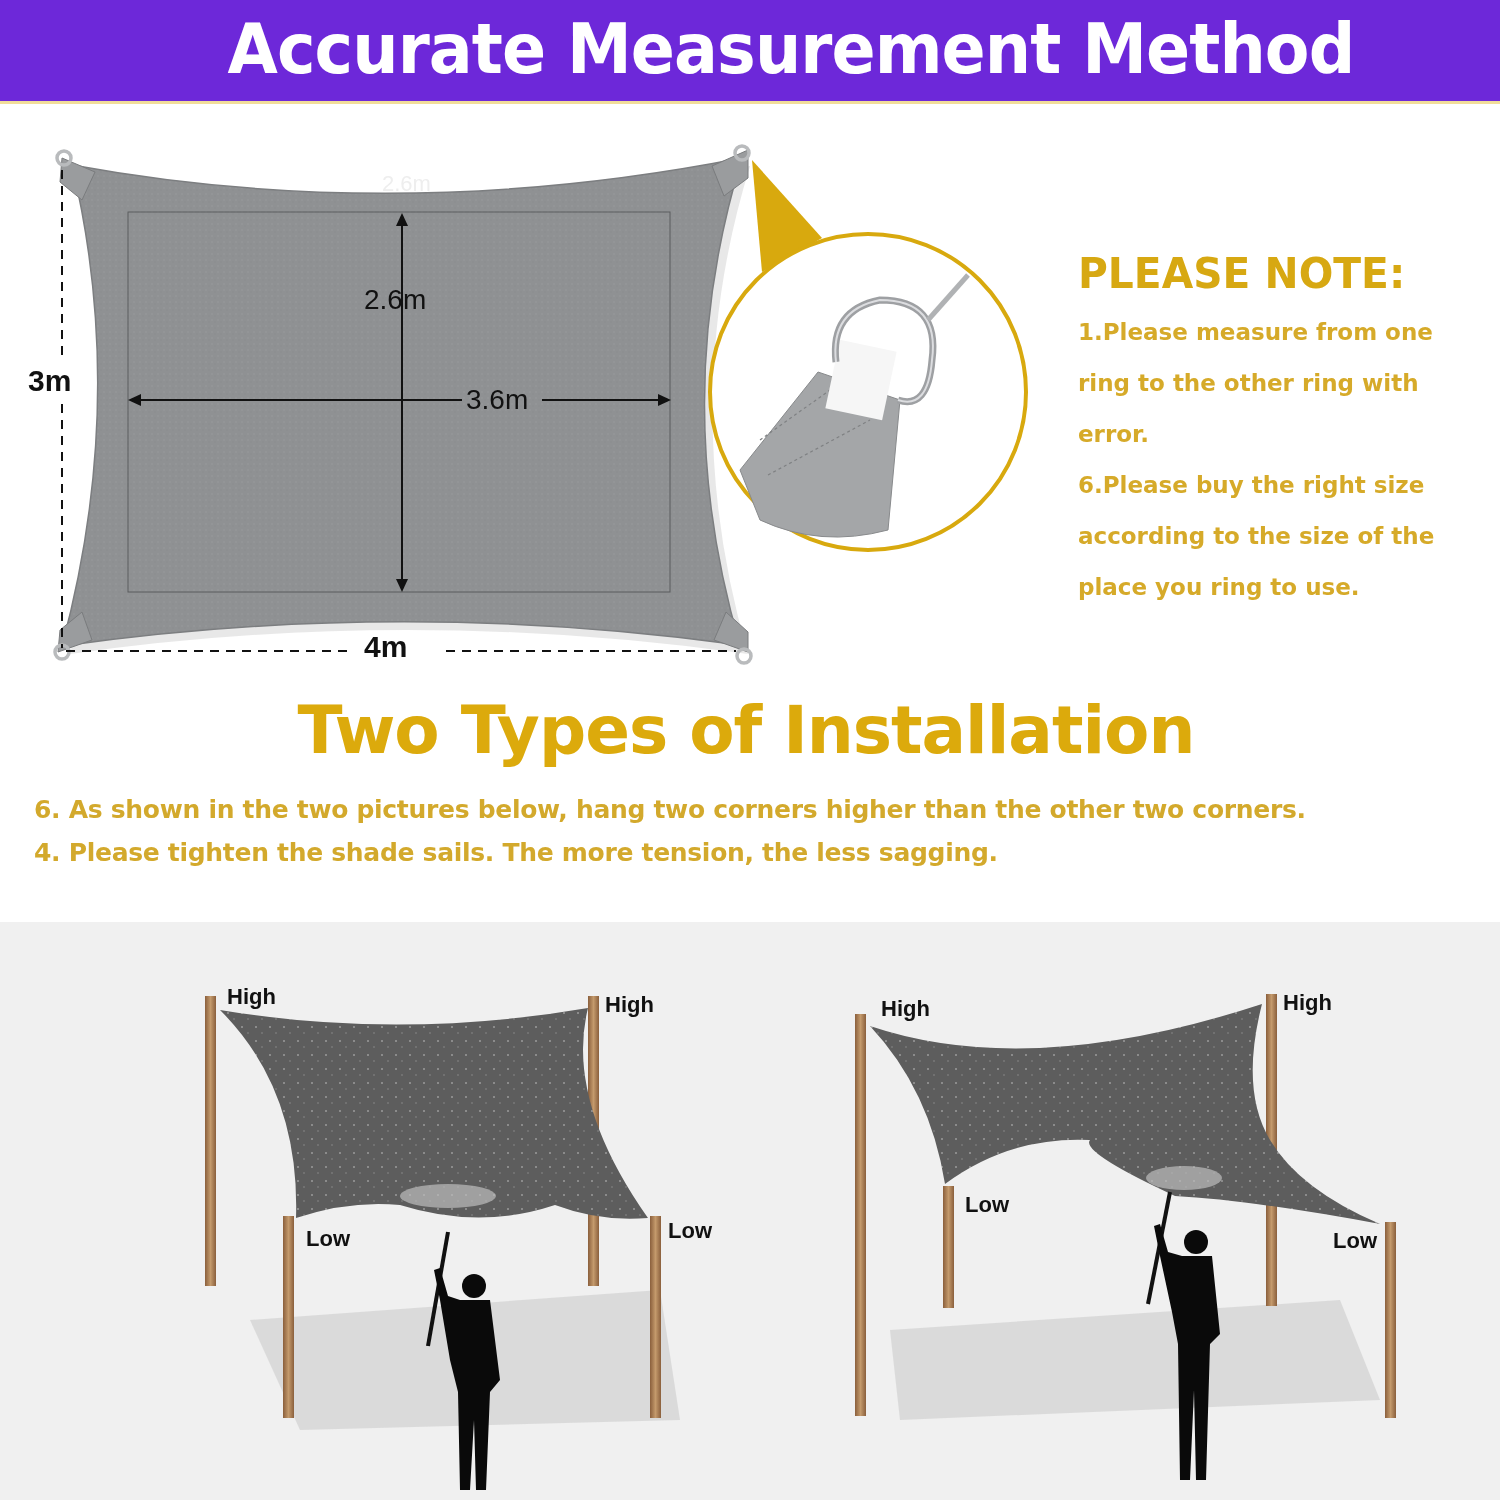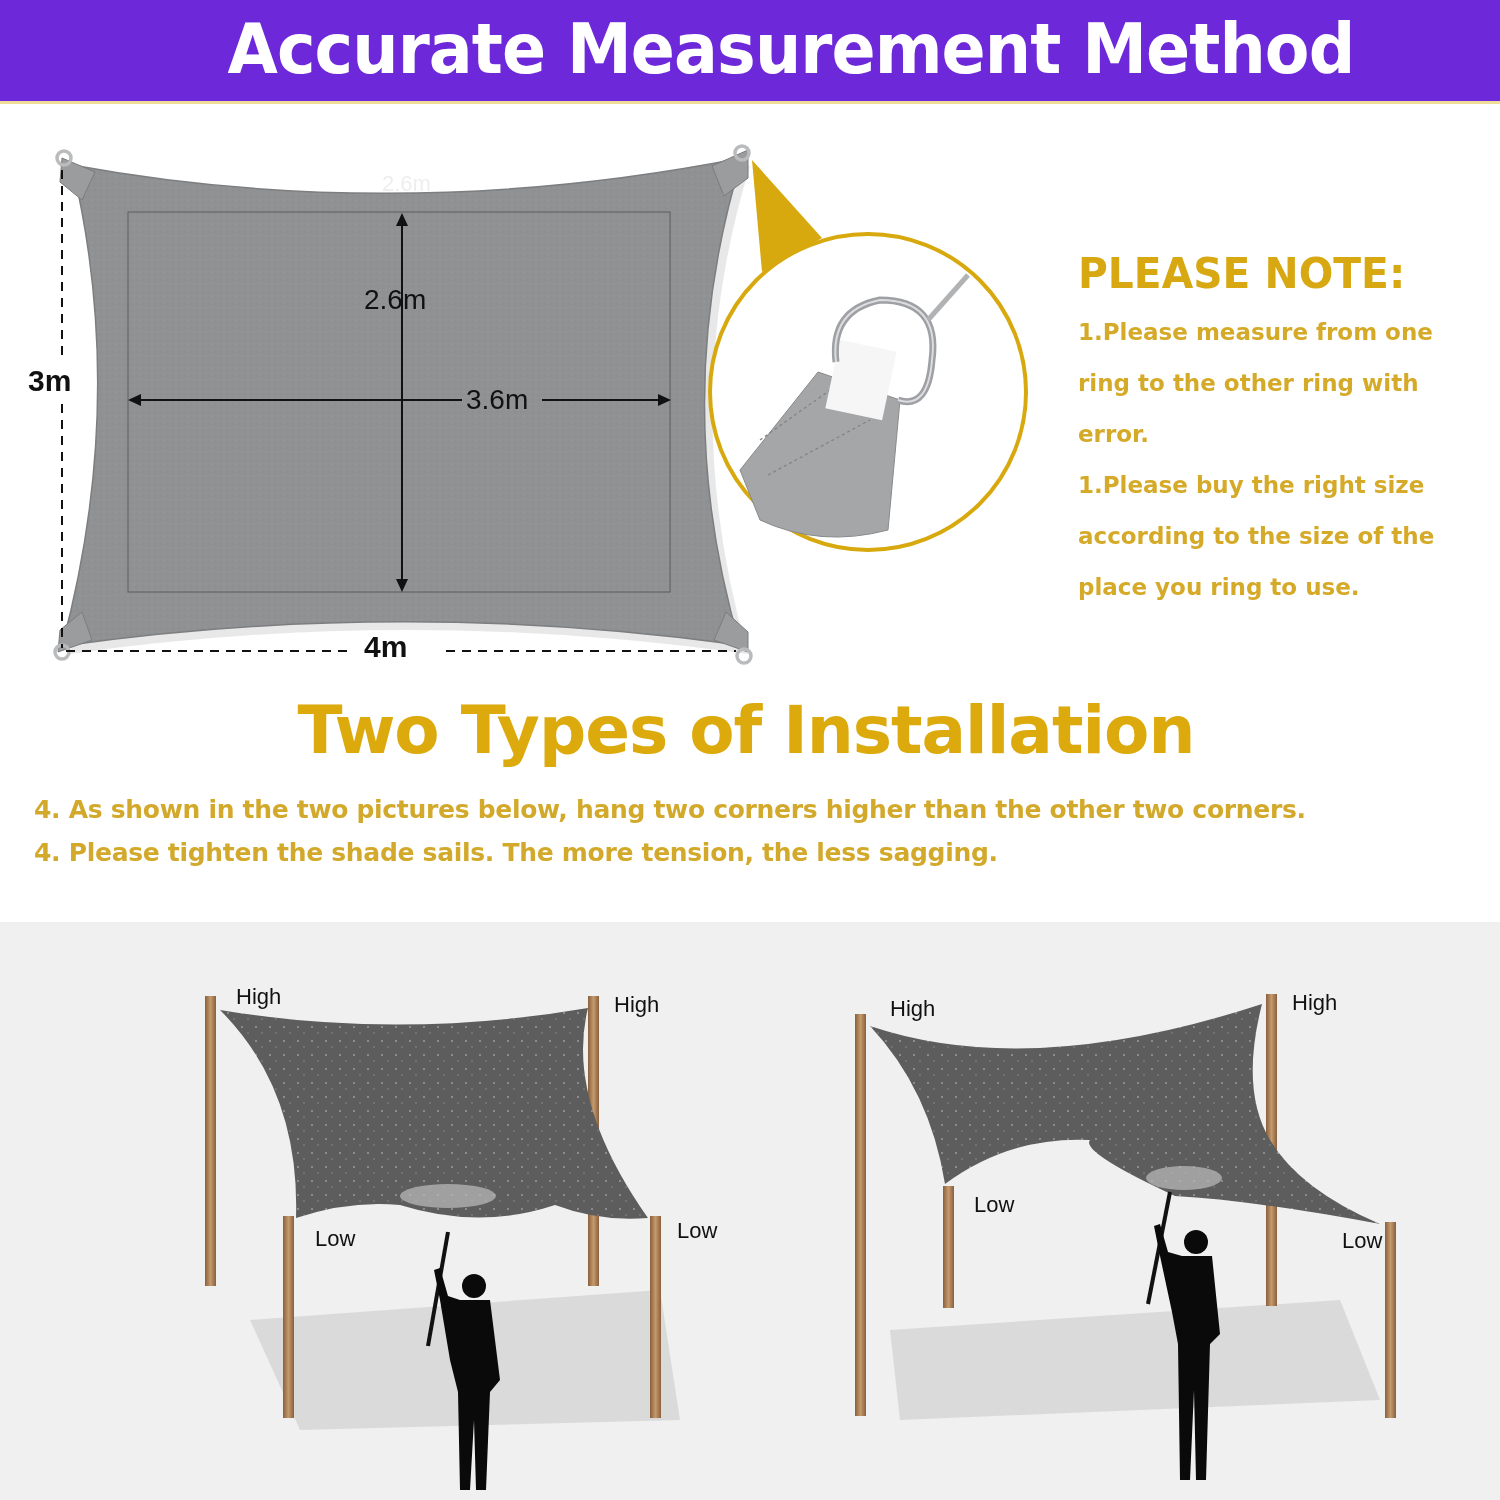--- a/index.html
+++ b/index.html
@@ -53,22 +53,22 @@
   .step {
     font-family: "DejaVu Sans", sans-serif; font-weight: bold; font-size: 25px;
     line-height: 43px; color: #d3a92c; white-space: nowrap; letter-spacing: -0.3px;
   }
 
   .illus {
     position: absolute; left: 0; top: 922px; width: 1500px; height: 578px;
     background: #f0f0f0;
   }
   .corner-label {
-    position: absolute; font-family: "Liberation Sans", sans-serif; font-weight: normal;
-    font-size: 22px; color: #111; margin-left: 9px;
+    position: absolute; font-family: "Liberation Sans", sans-serif; font-weight: bold;
+    font-size: 22px; color: #111;
   }
 </style>
 </head>
 <body>
 
 <div class="banner">
   <div class="banner-title">Accurate Measurement Method</div>
 </div>
 
 <div class="diagram">
@@ -134,28 +134,28 @@
   <div class="dim-label" style="left:364px; top:500px;">4m</div>
   <div class="dim-label dim-inner" style="left:364px; top:154px;">2.6m</div>
   <div class="dim-label dim-inner" style="left:466px; top:254px;">3.6m</div>
 </div>
 
 <div class="note">
   <div class="note-title">PLEASE NOTE:</div>
   <div class="note-line">1.Please measure from one</div>
   <div class="note-line">ring to the other ring with</div>
   <div class="note-line">error.</div>
-  <div class="note-line">1.Please buy the right size</div>
+  <div class="note-line">6.Please buy the right size</div>
   <div class="note-line">according to the size of the</div>
   <div class="note-line">place you ring to use.</div>
 </div>
 
 <div class="install-title">Two Types of Installation</div>
 <div class="steps">
-  <div class="step">4. As shown in the two pictures below, hang two corners higher than the other two corners.</div>
+  <div class="step">6. As shown in the two pictures below, hang two corners higher than the other two corners.</div>
   <div class="step">4. Please tighten the shade sails. The more tension, the less sagging.</div>
 </div>
 
 <div class="illus">
   <svg width="1500" height="578" viewBox="0 922 1500 578" style="position:absolute;left:0;top:0">
     <defs>
       <linearGradient id="wood" x1="0" x2="1">
         <stop offset="0" stop-color="#8a5f3c"></stop>
         <stop offset="0.5" stop-color="#c49a6c"></stop>
         <stop offset="1" stop-color="#8a5f3c"></stop>

